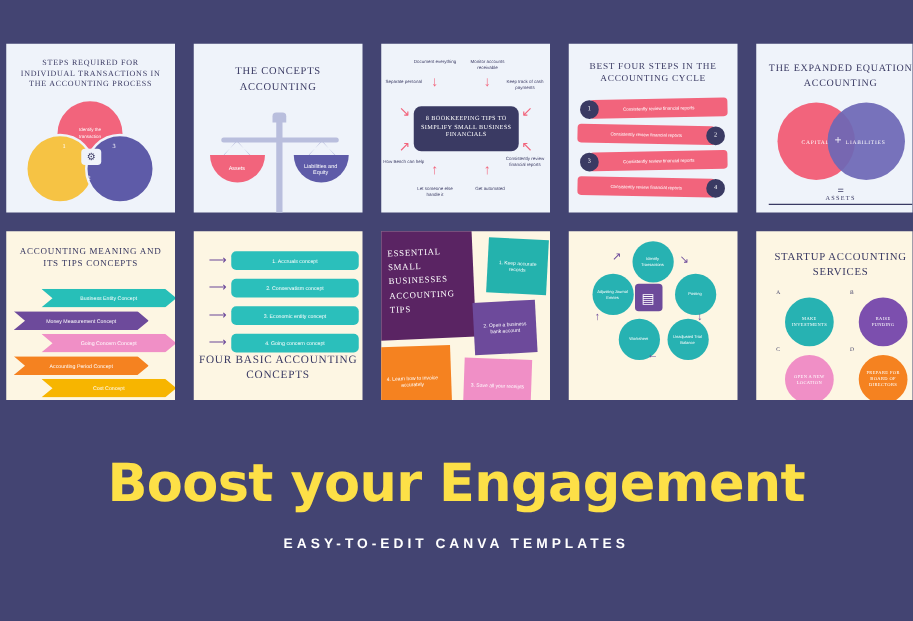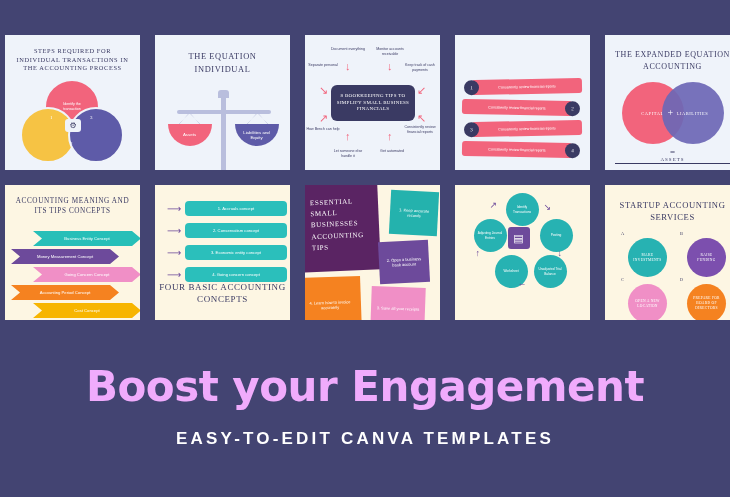--- a/index.html
+++ b/index.html
@@ -159,26 +159,26 @@
               display: flex; align-items: center; justify-content: center; text-align: center;
               color: #fff; font-size: 3.6px; line-height: 1.35; padding: 0 4px; font-family: "Liberation Serif", serif; letter-spacing: .3px; }
   .sc-a { background: #27b2b2; }
   .sc-b { background: #7c4fae; }
   .sc-c { background: #f08fc6; }
   .sc-d { background: #f58220; }
 
   
   .footer { position: absolute; left: 0; right: 0; top: 365px; text-align: center; }
   .headline {
-    color: #f0abfc; font-size: 42px; font-weight: bold;
+    color: #fde047; font-size: 42px; font-weight: bold;
     letter-spacing: -0.5px; line-height: 1.05;
     font-family: "DejaVu Sans", sans-serif;
   }
   .subline {
-    color: #ffffff; font-size: 17px; letter-spacing: 3.2px;
+    color: #ffffff; font-size: 11px; letter-spacing: 3.2px;
     margin-top: 20px; font-weight: bold;
     font-family: "Liberation Sans", sans-serif;
   }
 </style>
 </head>
 <body>
 
 <div class="page">
 
   <div class="row row-top">
@@ -195,21 +195,21 @@
           <div class="v-num" style="left:30px;top:36px">1</div>
           <div class="v-num" style="left:70px;top:36px">3</div>
           <div class="v-num" style="left:50px;top:62px">2</div>
           <div class="v-center-icon">⚙</div>
         </div>
       </div>
     </div>
 
     <div class="card">
       <div class="card-inner bg-lightblue">
-        <div class="card-title" style="margin-top:16px;padding:0 14px;font-size:8.4px;line-height:1.5">THE EQUATION INDIVIDUAL</div>
+        <div class="card-title" style="margin-top:16px;padding:0 14px;font-size:8.4px;line-height:1.5">THE CONCEPTS ACCOUNTING</div>
         <div class="scale-wrap">
           <div class="scale-post"></div>
           <div class="scale-knob"></div>
           <div class="scale-beam"></div>
           <div class="chev chev-l"></div>
           <div class="chev chev-r"></div>
 
           <div class="pan pan-l">
             <span>Assets</span>
           </div>
@@ -239,20 +239,21 @@
         <div class="tip-arrow" style="left:112px;top:50px">↙</div>
         <div class="tip-arrow" style="left:14px;top:78px">↗</div>
         <div class="tip-arrow" style="left:112px;top:78px">↖</div>
         <div class="tip-arrow" style="left:40px;top:96px">↑</div>
         <div class="tip-arrow" style="left:82px;top:96px">↑</div>
       </div>
     </div>
 
     <div class="card">
       <div class="card-inner bg-lightblue">
+        <div class="card-title" style="margin-top:13px;padding:0 12px;font-size:7.4px">BEST FOUR STEPS IN THE ACCOUNTING CYCLE</div>
         <div class="steps4">
           <div class="step-bar bar-a">
             <div class="step-num num-left">1</div>
             <span>Consistently review financial reports</span>
           </div>
           <div class="step-bar bar-b">
             <span>Consistently review financial reports</span>
             <div class="step-num num-right">2</div>
           </div>
           <div class="step-bar bar-a">

